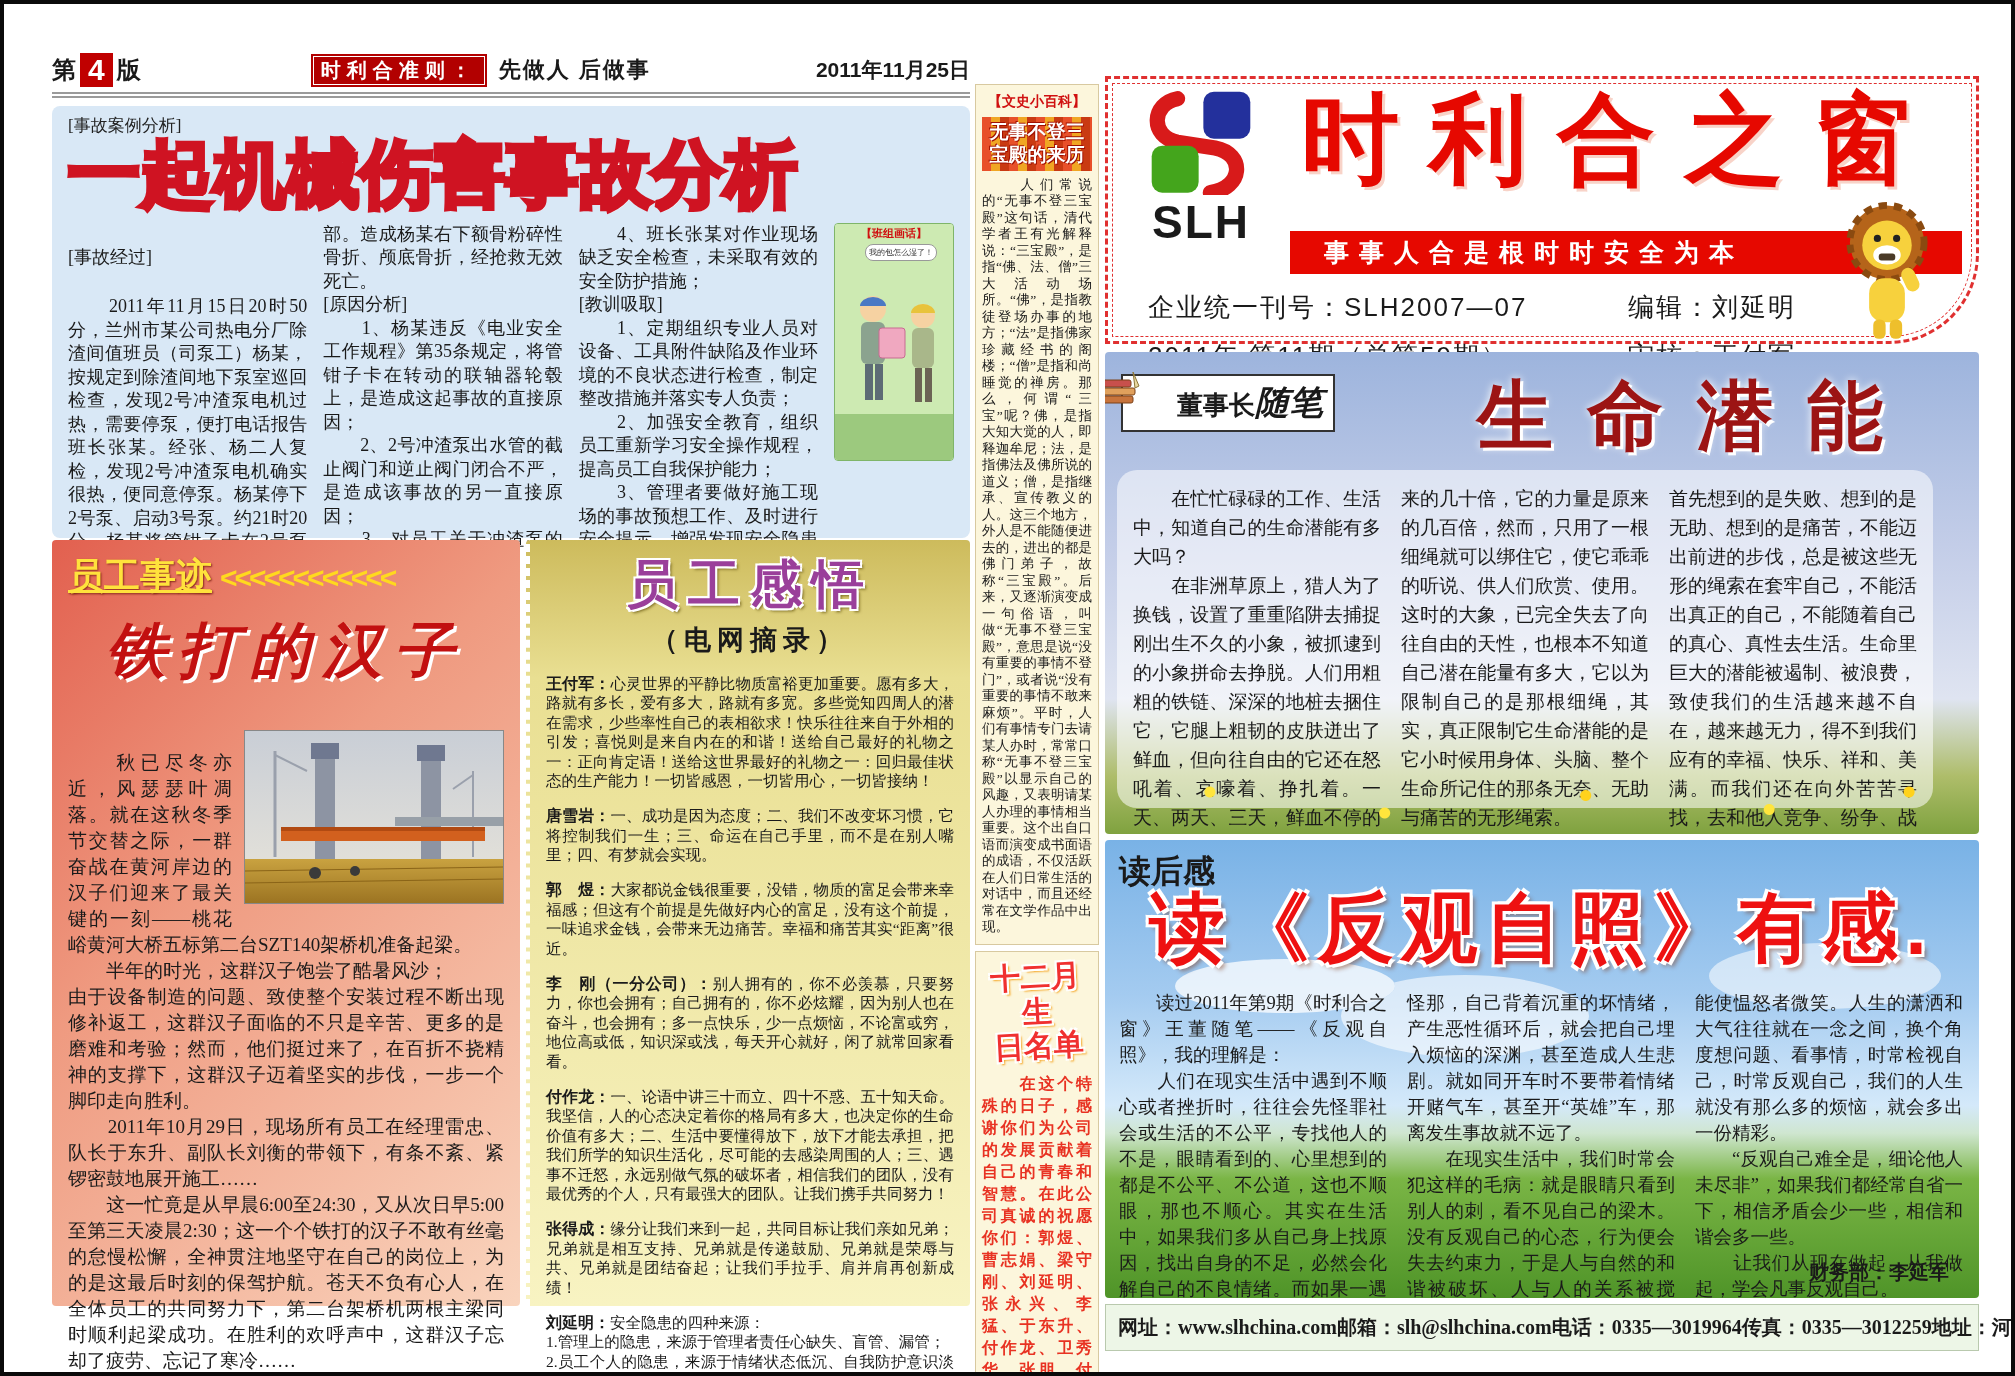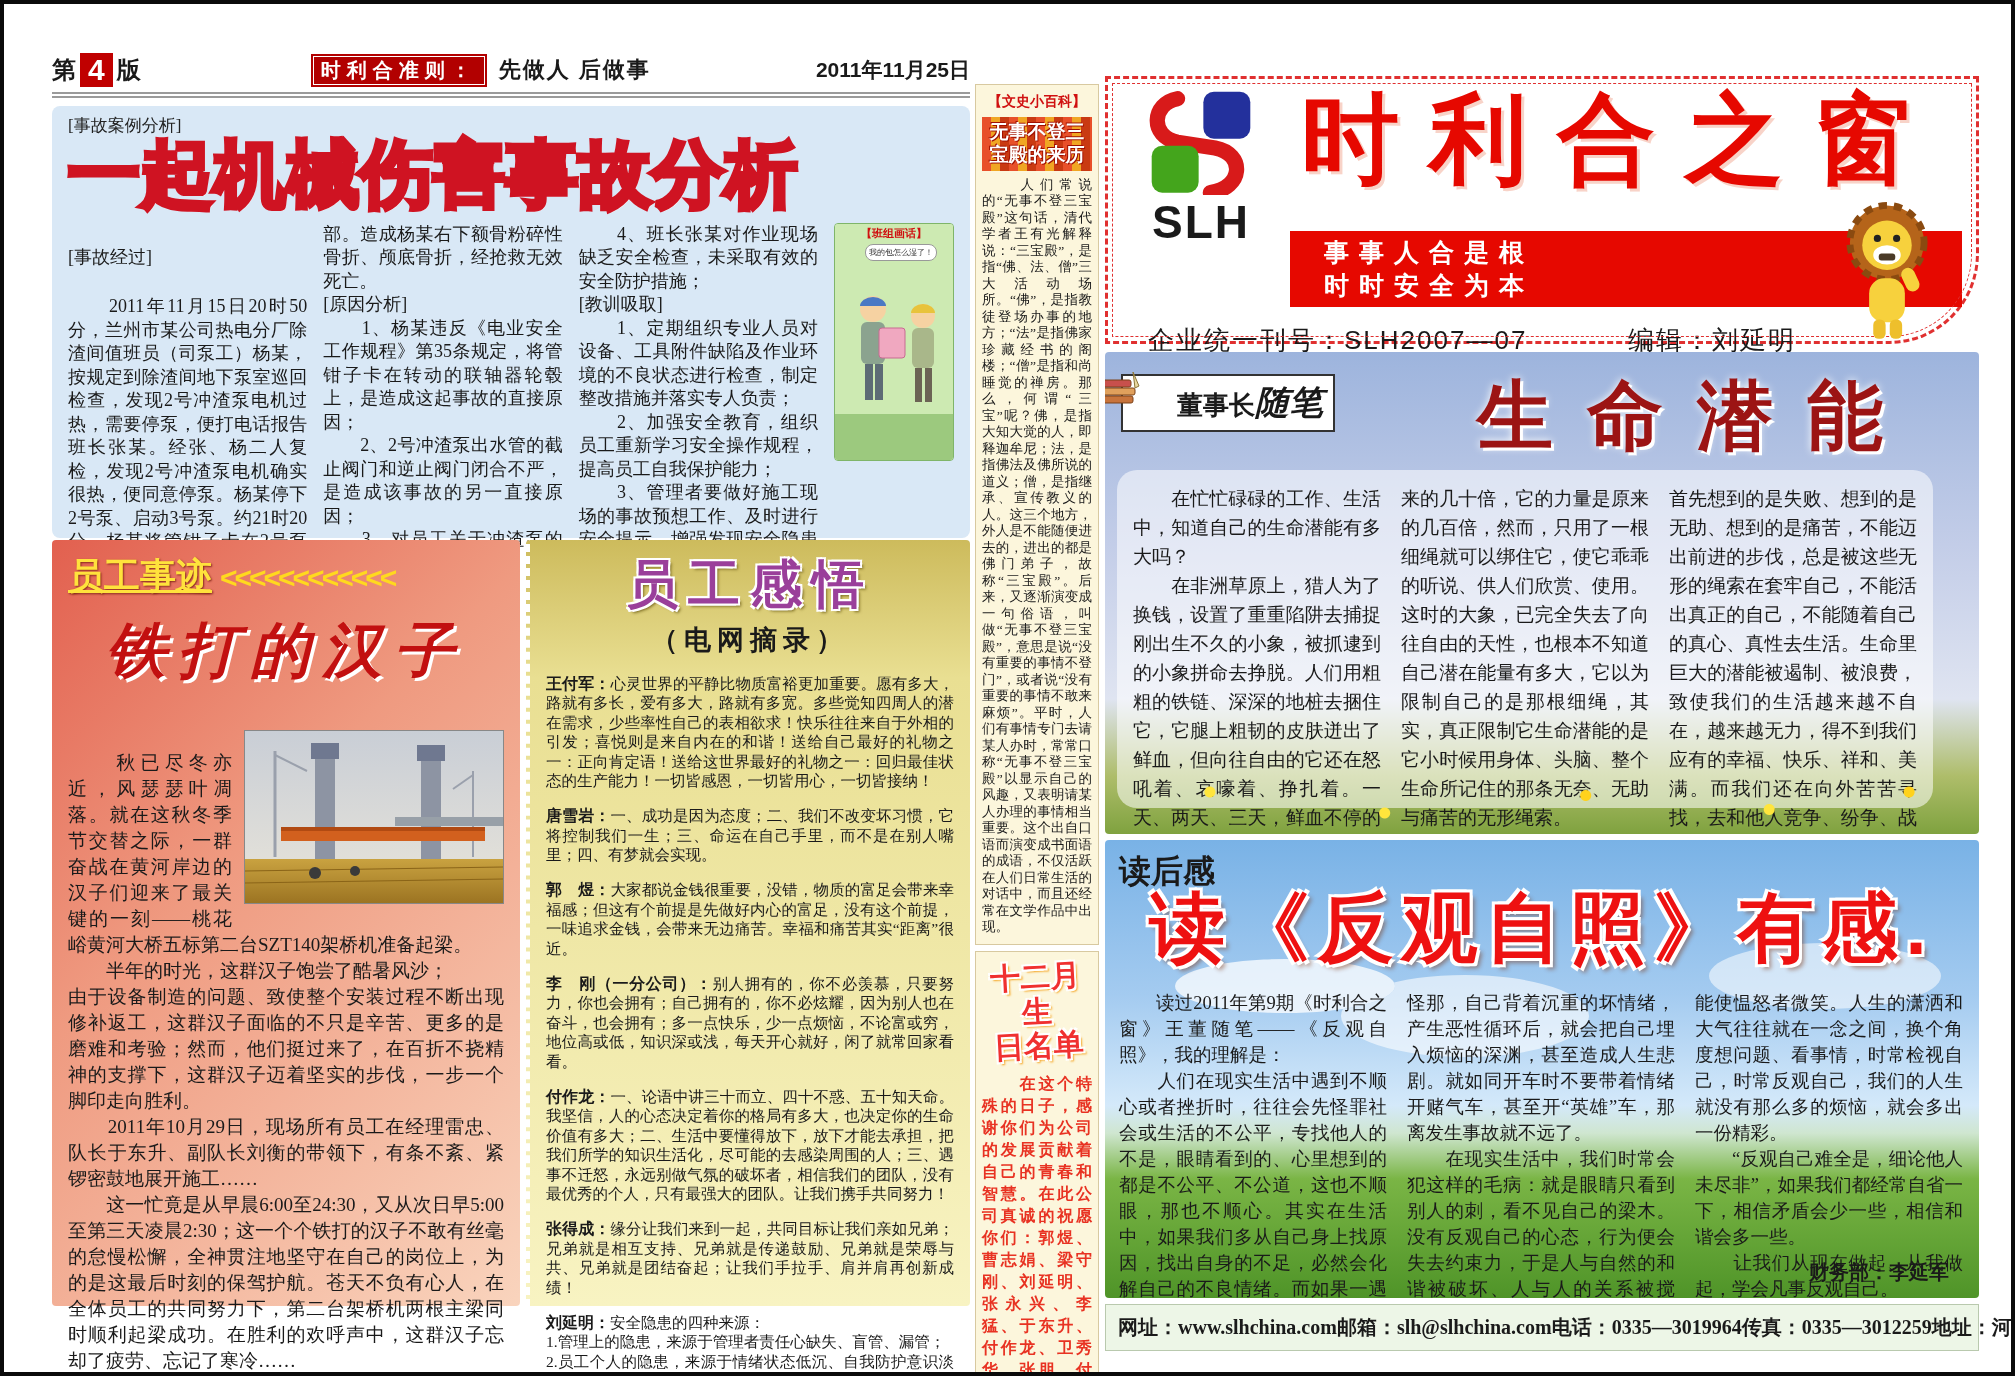--- a/index.html
+++ b/index.html
@@ -76,21 +76,21 @@
   
   .right{position:absolute;left:1105px;top:76px;width:874px;}
   .masthead{position:relative;background:#fff;border:3px dashed #e03030;outline:1px dashed #e03030;outline-offset:-8px;
             border-radius:0 0 90px 0;height:268px;box-sizing:border-box;padding:8px 14px;}
   .mh-top{display:flex;align-items:flex-start;}
   .logo{width:158px;text-align:center;}
   .logo-slh{font-family:"Liberation Sans",sans-serif;font-weight:900;font-size:46px;letter-spacing:2px;line-height:1;}
   .mh-title{flex:1;text-align:center;color:#e60800;font-weight:900;font-size:98px;letter-spacing:30px;
             line-height:1.1;text-shadow:3px 3px 0 #f8d3c8;white-space:nowrap;}
   .mh-bar{margin-left:168px;background:#e60800;color:#fff;display:flex;justify-content:flex-start;
-          padding:5px 34px;font-weight:bold;font-size:25px;letter-spacing:10px;margin-top:-14px;flex-direction:column;}
+          padding:5px 34px;font-weight:bold;font-size:25px;letter-spacing:10px;margin-top:-14px;}
   .mh-info{display:flex;margin-top:16px;font-family:"Liberation Sans",sans-serif;font-size:26px;letter-spacing:2px;}
   .mh-info-l{width:480px;padding-left:26px;}
   .mh-info-l div{margin-bottom:14px;}
   .mh-info-r div{margin-bottom:14px;}
   .lion{position:absolute;right:34px;bottom:-4px;}
 
   .essay{position:relative;margin-top:8px;height:482px;border-radius:4px;overflow:hidden;
          background:linear-gradient(180deg,#9db4dd 0%,#c3cde8 40%,#dfe4f1 72%,#aebd6a 88%,#7fa23f 100%);}
   .essay:after{content:"";position:absolute;left:0;right:0;bottom:0;height:70px;
          background:radial-gradient(circle 6px at 12% 40%,#ffe53c 0 5px,transparent 6px),

